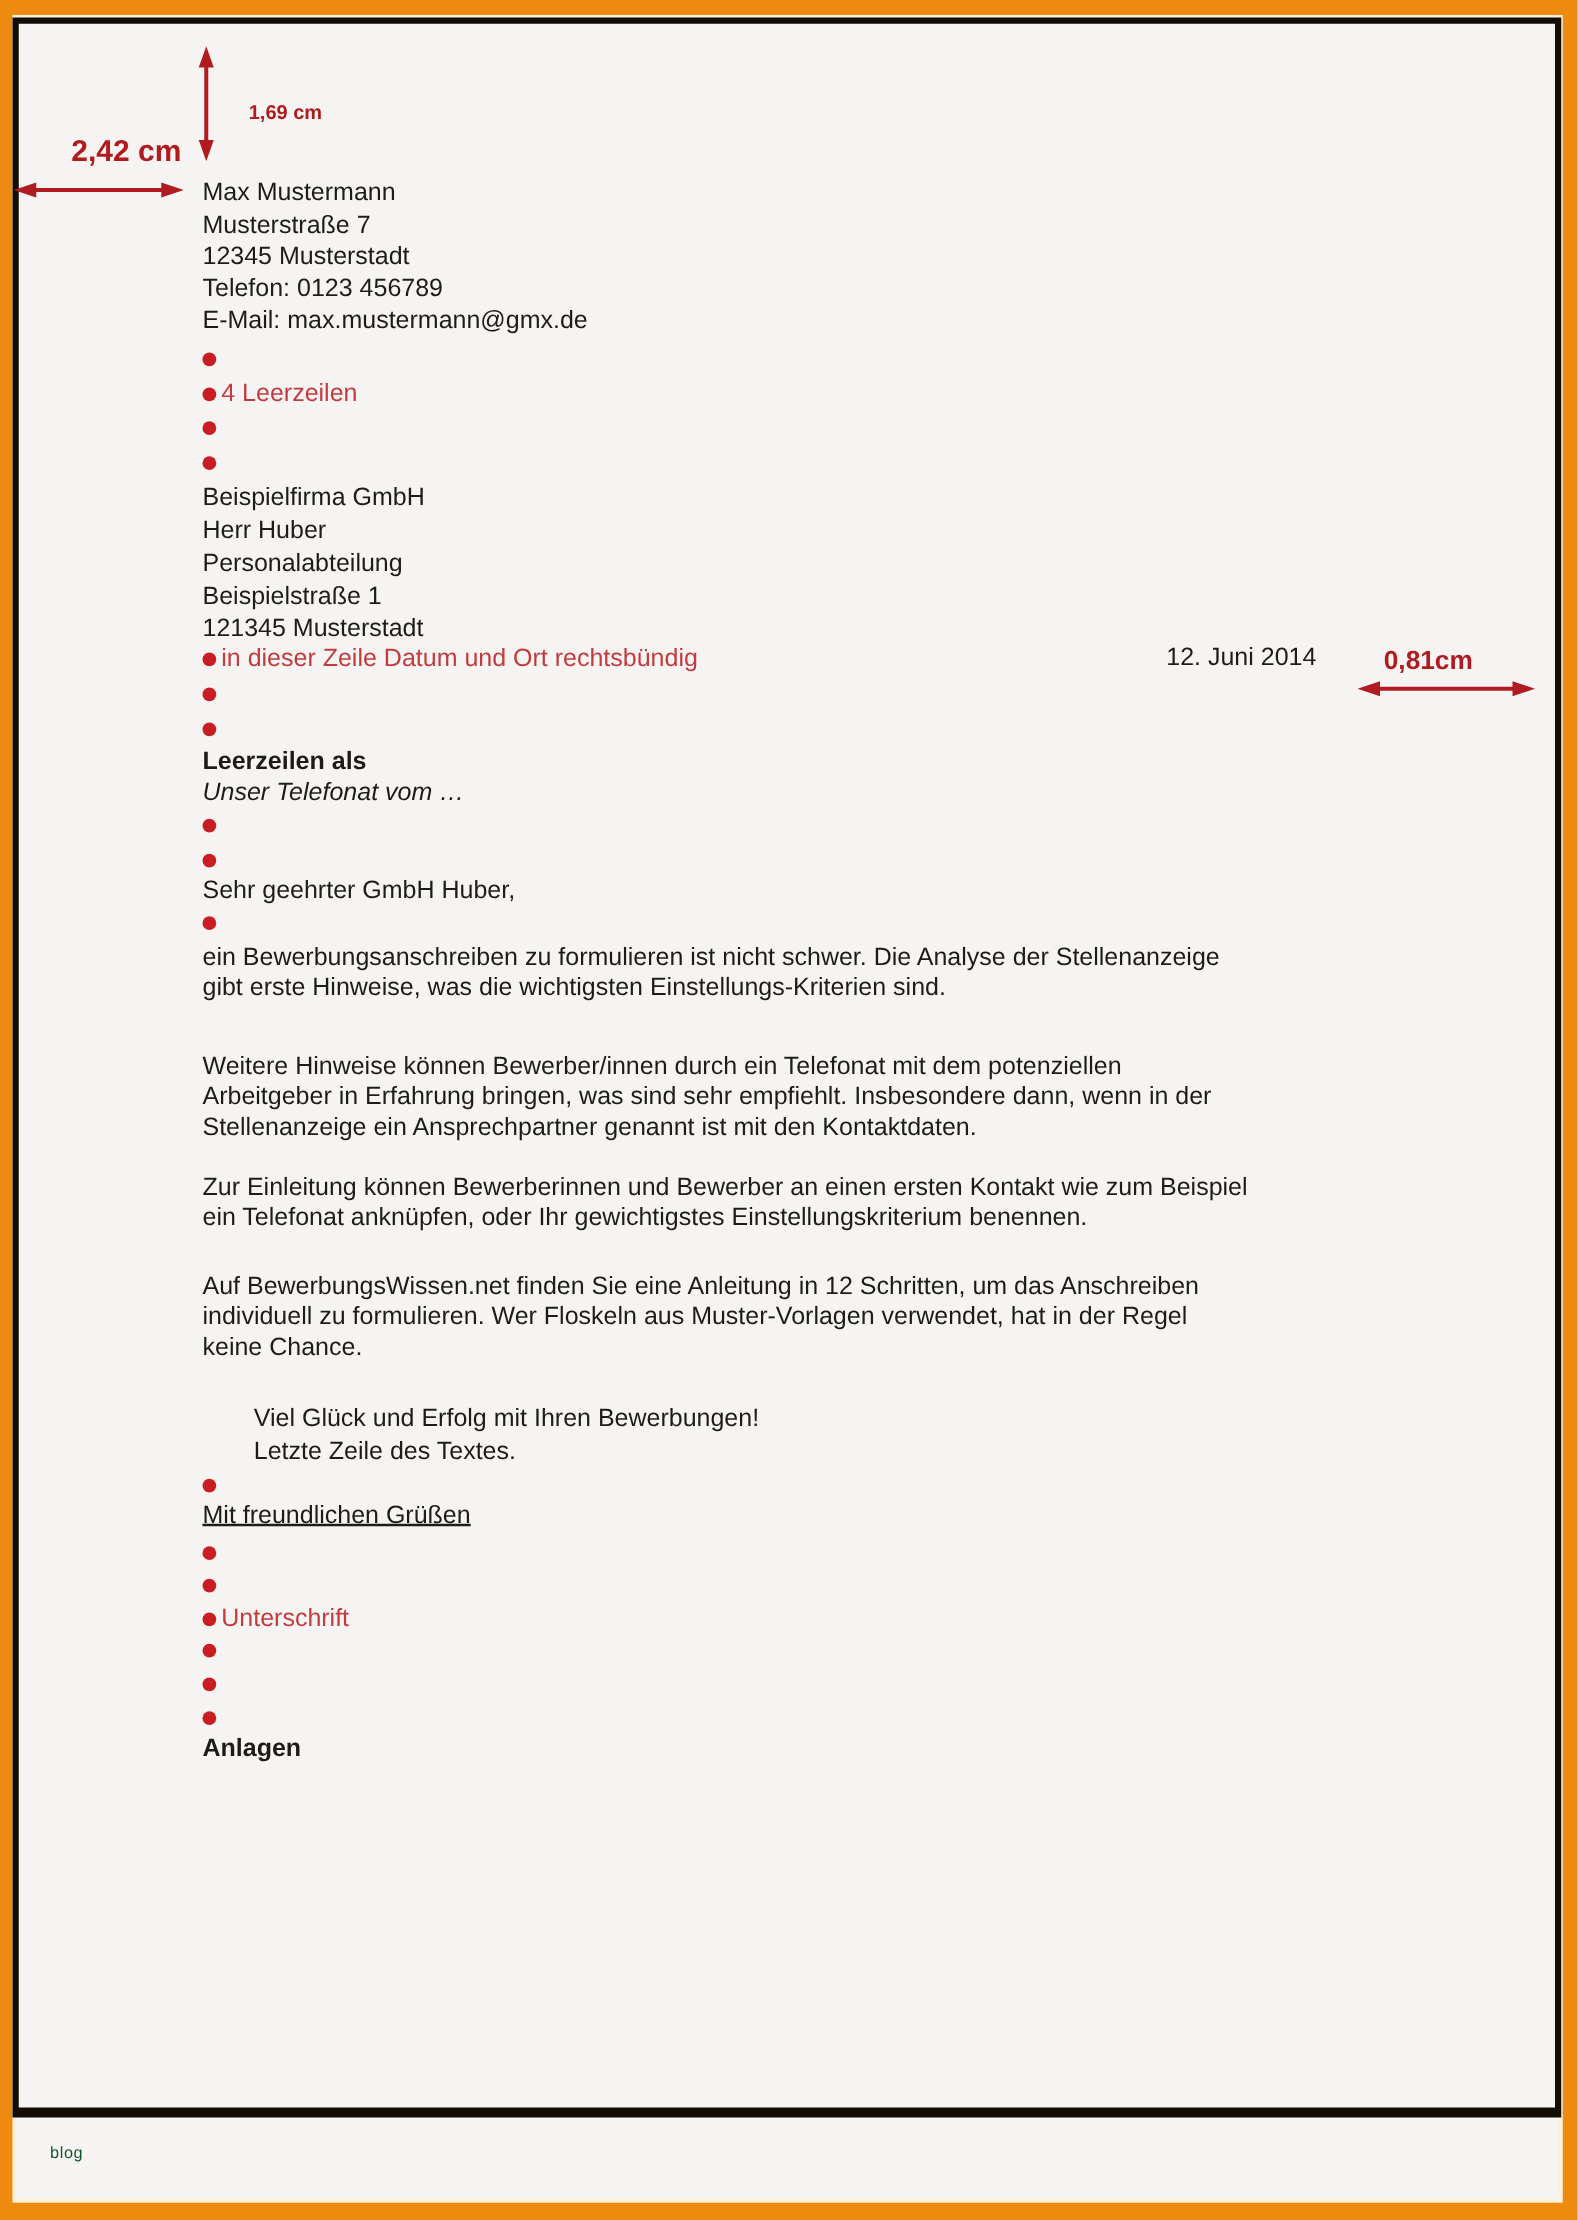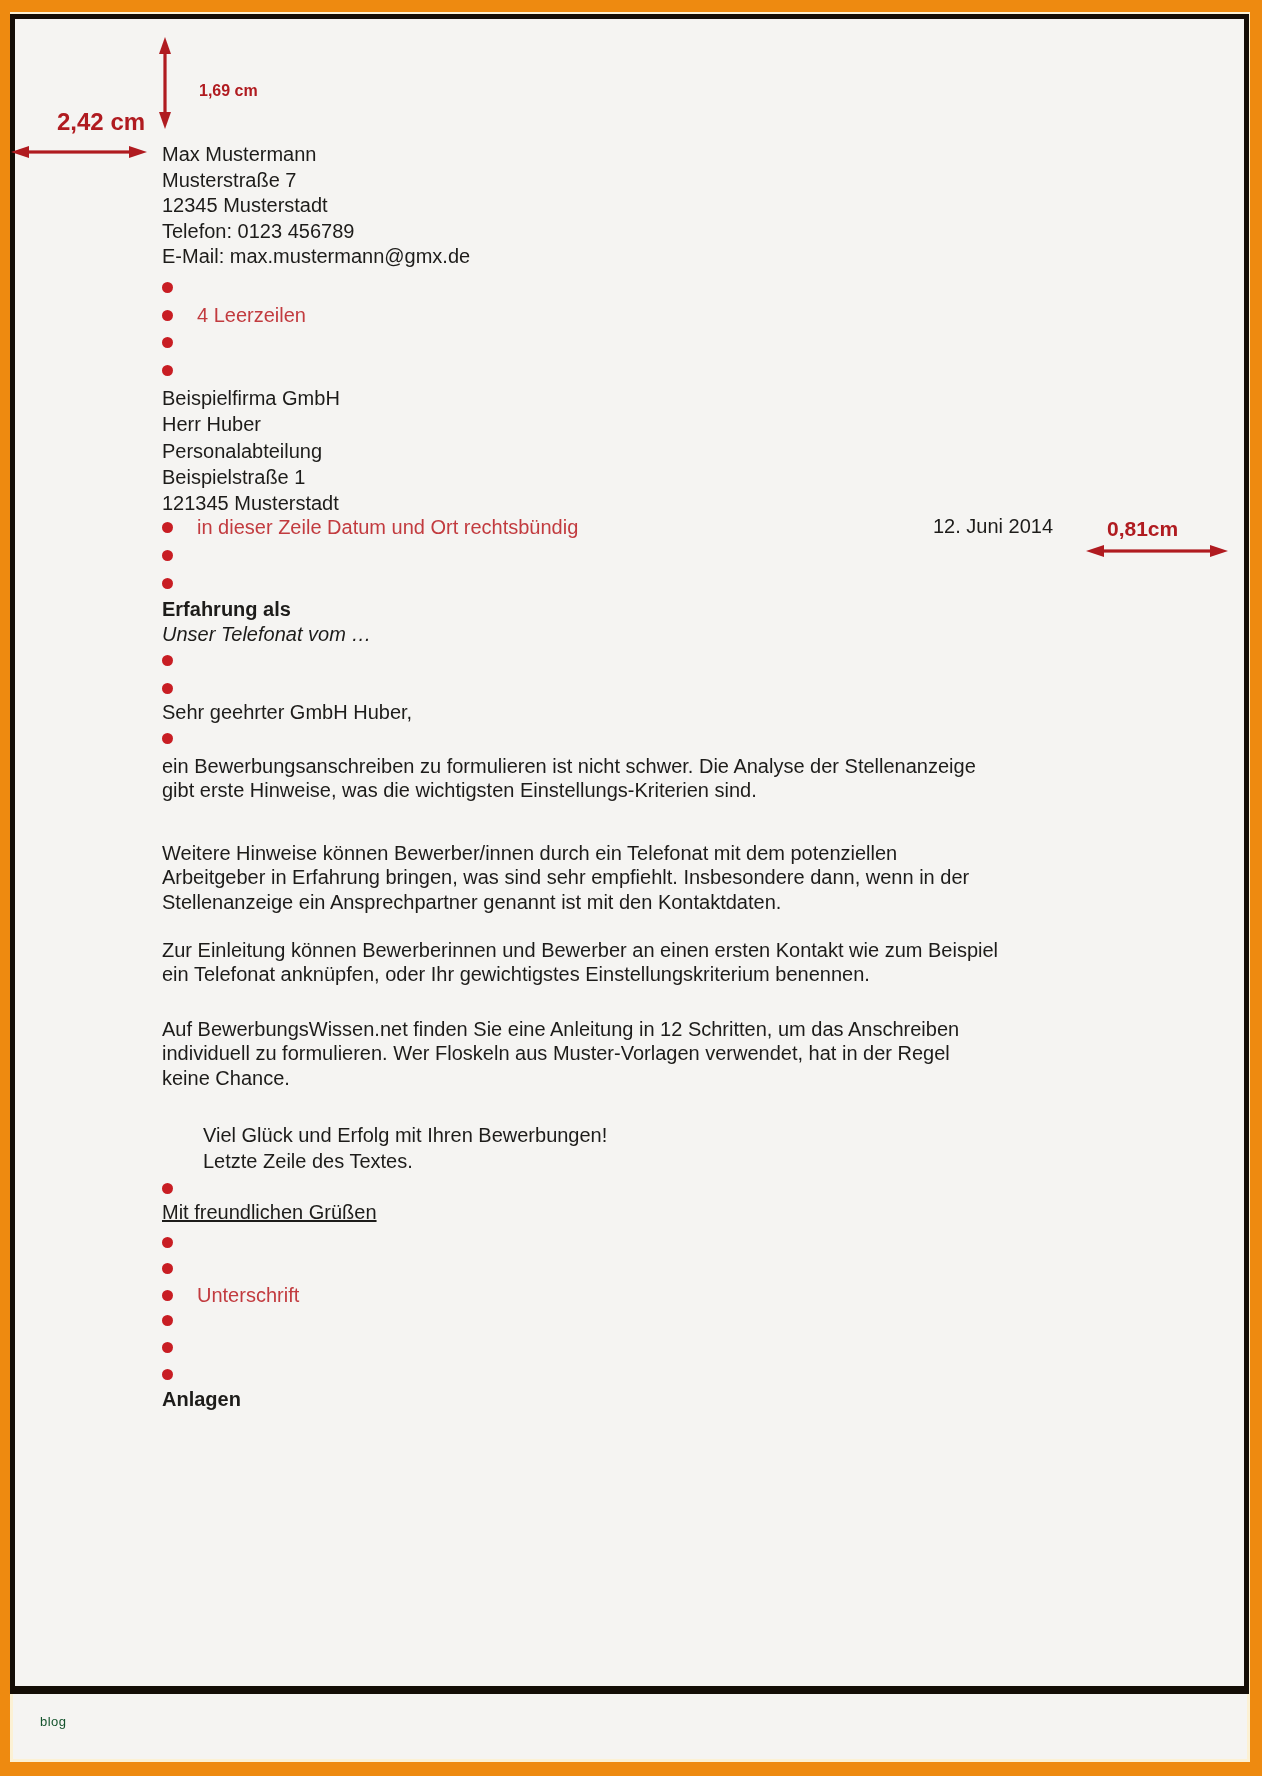--- a/index.html
+++ b/index.html
@@ -21,21 +21,21 @@
     background:#f5f4f2;
   }
   .page-inner{position:absolute;left:0;top:0;right:0;bottom:0;position:relative;width:100%;height:100%;}
   .grp{position:absolute;left:147px;white-space:nowrap;}
   .ln{white-space:nowrap;font-size:20px;}
   .row{display:flex;align-items:center;}
   .dot{
     width:11px;height:11px;border-radius:50%;
     background:#c81d23;display:inline-block;flex:0 0 auto;
   }
-  .ann{color:#c23b3f;margin-left:24px;font-size:20px;}
+  .ann{color:#c23b3f;margin-left:4px;font-size:20px;}
   .red-label{color:#b01b20;font-weight:bold;position:absolute;white-space:nowrap;}
   .bold{font-weight:bold;}
   .italic{font-style:italic;}
   
   .g-sender{top:123px;}      .g-sender .ln{height:25.5px;line-height:25.5px;}
   .g-bullets1{top:255px;}    .g-bullets1 .ln{height:27.5px;}
   .g-recipient{top:366px;}   .g-recipient .ln{height:26.3px;line-height:26.3px;}
   .g-daterow{top:496px;}     .g-daterow .ln{height:24px;}
   .g-bullets2{top:523px;}    .g-bullets2 .ln{height:27.5px;}
   .g-subject{top:578px;}     .g-subject .ln{height:25px;line-height:25px;}
@@ -137,21 +137,21 @@
       <div class="grp g-bullets2">
         <div class="ln row">
             <span class="dot"></span>
           </div>
         <div class="ln row">
             <span class="dot"></span>
           </div>
       </div>
 
       <div class="grp g-subject">
-        <div class="ln bold">Erfahrung als</div>
+        <div class="ln bold">Leerzeilen als</div>
         <div class="ln italic">Unser Telefonat vom …</div>
       </div>
 
       <div class="grp g-bullets3">
         <div class="ln row">
             <span class="dot"></span>
           </div>
         <div class="ln row">
             <span class="dot"></span>
           </div>

